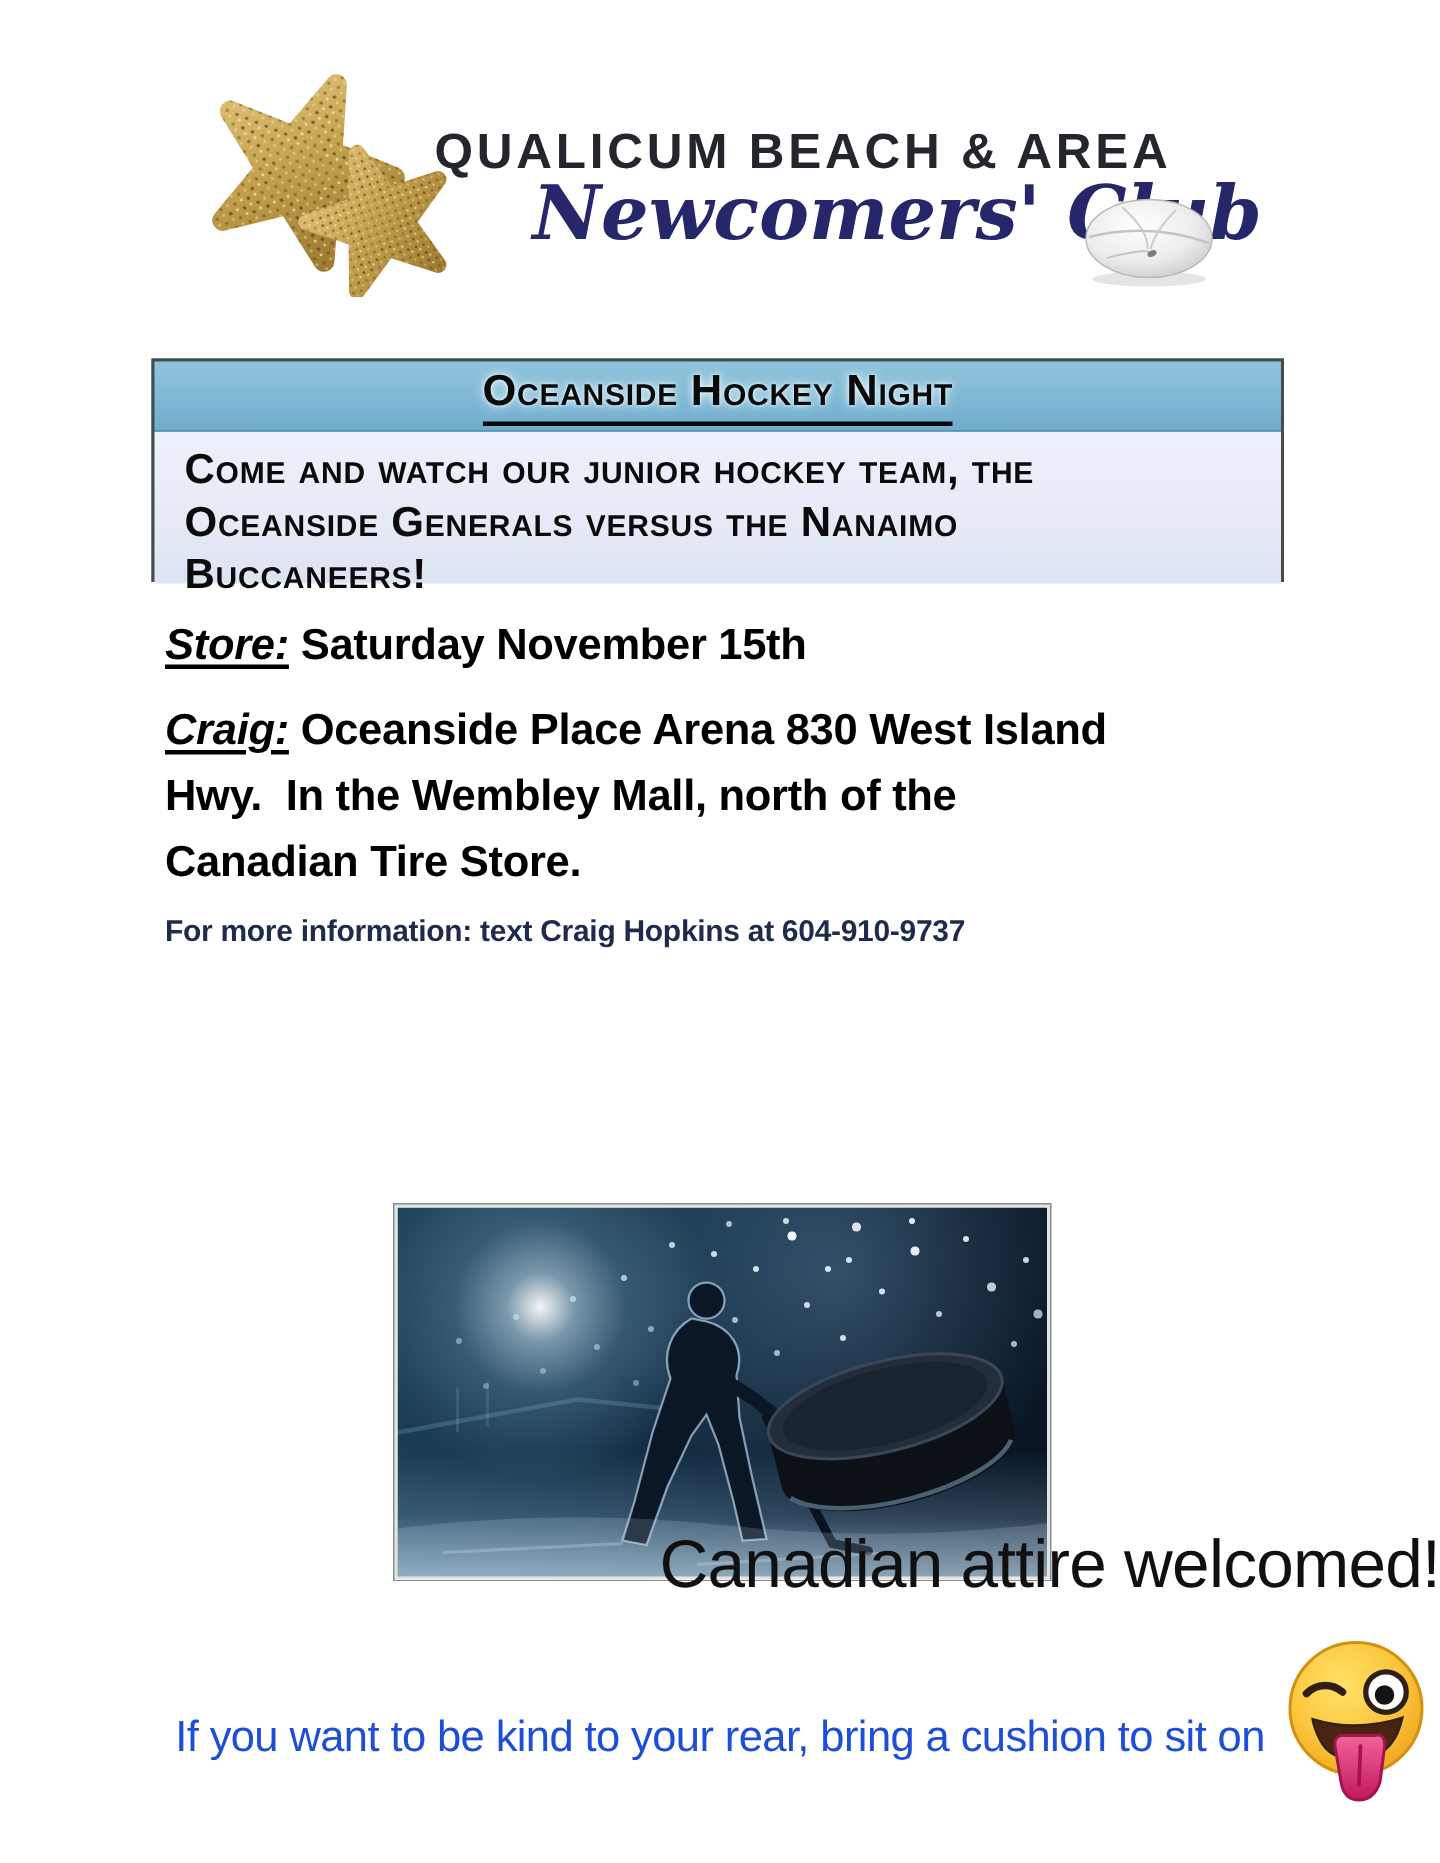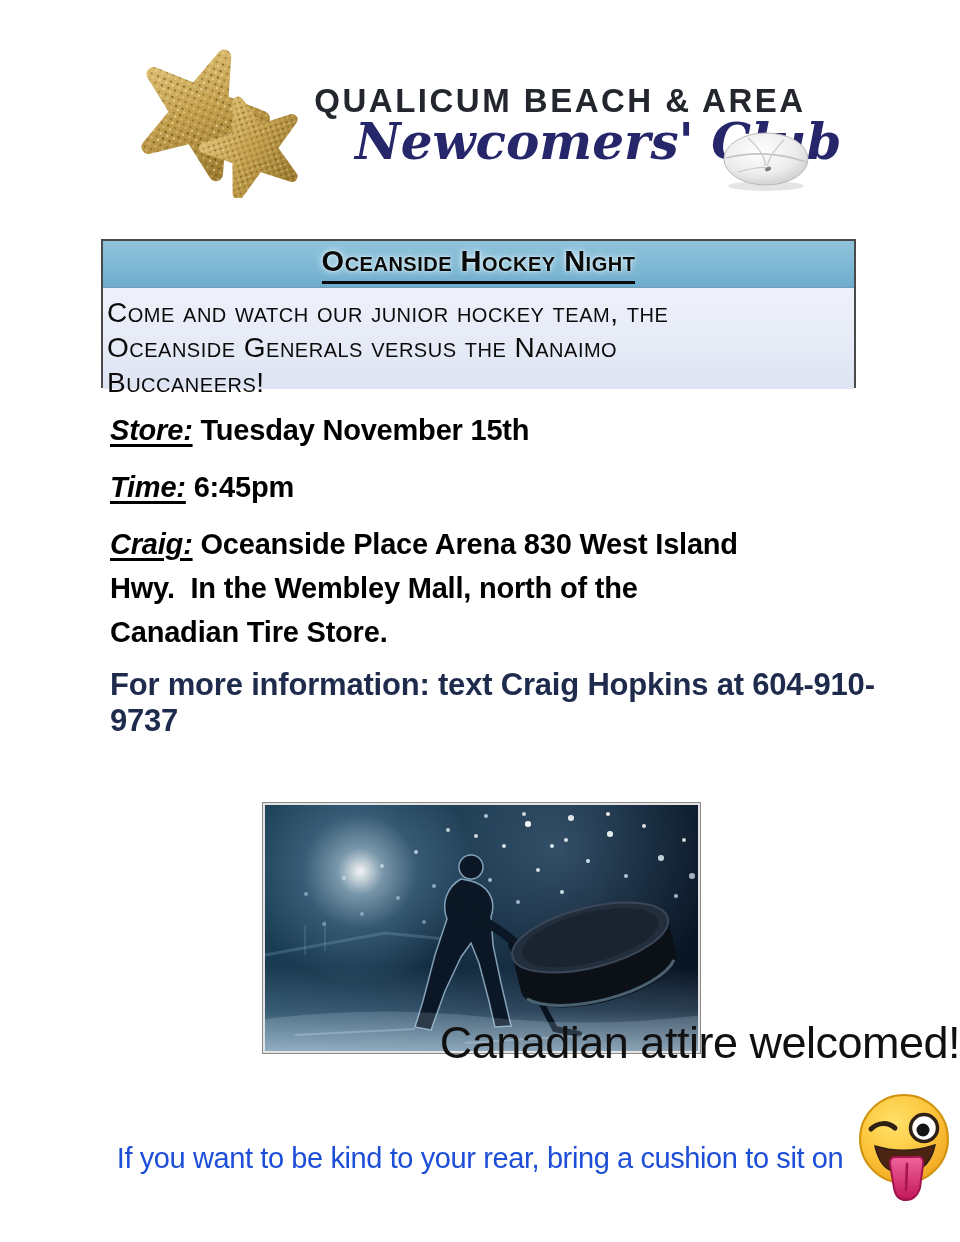--- a/index.html
+++ b/index.html
@@ -4,21 +4,21 @@
 <style>
   html,body{margin:0;padding:0;background:#777;}
   .page{
     position:relative; width:960px; height:1242px; background:#ffffff;
     margin:0 auto; overflow:hidden;
     font-family:"Liberation Sans", sans-serif; color:#000;
   }
   
   .starfish{position:absolute; left:103px; top:48px; width:220px; height:150px;}
   .org-name{
-    position:absolute; left:310px; top:82px; width:500px; text-align:center;
+    position:absolute; left:281px; top:82px; width:500px; text-align:right;
     font-size:33px; font-weight:bold; letter-spacing:2.5px; color:#24262e;
     white-space:nowrap;
   }
   .club-script{
     position:absolute; left:355px; top:112px; width:370px; text-align:center;
     font-family:"DejaVu Serif", serif; font-style:italic; font-weight:bold;
     font-size:50px; color:#26266b; white-space:nowrap;
   }
   .sanddollar{position:absolute; left:720px; top:128px; width:92px; height:66px;}
 
@@ -32,32 +32,32 @@
     background:linear-gradient(180deg,#8fc3db 0%,#79b4d2 70%,#6fabcc 100%);
     border-bottom:1px solid #6e9db8;
   }
   .banner-title{
     display:inline-block; font-size:29px; font-weight:bold; font-variant:small-caps;
     letter-spacing:.5px; color:#0a0a0a; line-height:40px;
     border-bottom:3px solid #0a0a0a;
     text-shadow:0 0 8px rgba(240,252,255,.95),0 0 3px rgba(240,252,255,.9);
   }
   .banner-body{
-    padding:7px 12px 0 4px;
+    padding:7px 12px 0 20px;
     background:linear-gradient(180deg,#eef1fb 0%,#e5eaf6 60%,#dde3f2 100%);
-    font-size:28px; font-weight:normal; font-variant:small-caps; letter-spacing:.5px;
+    font-size:28px; font-weight:bold; font-variant:small-caps; letter-spacing:.5px;
     line-height:35px; color:#0b0b0b; white-space:pre-line; height:94px; box-sizing:content-box;
   }
 
   
   .details{position:absolute; left:110px; top:408px; width:810px;}
   .detail{margin:0 0 13px 0; font-size:29px; font-weight:bold; line-height:44px; letter-spacing:-.2px;}
   .detail .label{font-style:italic; text-decoration:underline; text-decoration-thickness:3px; text-underline-offset:4px;}
   .detail .value{white-space:pre-wrap;}
-  .contact{font-size:31px; font-weight:bold; color:#1f2b4d; letter-spacing:-.2px;}
+  .contact{font-size:20px; font-weight:bold; color:#1f2b4d; letter-spacing:-.2px;}
 
   
   .photo{
     position:absolute; left:263px; top:803px; width:437px; height:250px;
     border:2px solid #e3e3e3; box-shadow:0 0 0 1px #8a8a8a; box-sizing:border-box;
     background:
       radial-gradient(circle at 22% 27%, rgba(255,255,255,.95) 0%, rgba(200,228,245,.55) 6%, rgba(130,175,210,.28) 15%, rgba(0,0,0,0) 30%),
       radial-gradient(circle at 68% 18%, rgba(140,190,225,.28) 0%, rgba(0,0,0,0) 45%),
       linear-gradient(to top, rgba(190,218,238,.65) 0%, rgba(130,170,200,.30) 16%, rgba(0,0,0,0) 34%),
       linear-gradient(115deg, #1d4258 0%, #16344a 35%, #0c1c2e 70%, #081220 100%);
@@ -151,22 +151,21 @@
   <div class="banner">
     <div class="banner-title-strip">
       <span class="banner-title">Oceanside Hockey Night</span>
     </div>
     <div class="banner-body">Come and watch our junior hockey team, the
 Oceanside Generals versus the Nanaimo
 Buccaneers!</div>
   </div>
 
   <div class="details">
-    <p class="detail"><span class="label">Store:</span><span class="value"> Tuesday November 15th</span></p>
-    <p class="detail"><span class="label">Time:</span><span class="value"> 6:45pm</span></p>
+    <p class="detail"><span class="label">Store:</span><span class="value"> Saturday November 15th</span></p>
     <p class="detail"><span class="label">Craig:</span><span class="value"> Oceanside Place Arena 830 West Island
 Hwy.  In the Wembley Mall, north of the
 Canadian Tire Store.</span></p>
     <div class="contact">For more information: text Craig Hopkins at 604-910-9737</div>
   </div>
 
   <div class="photo">
     <div class="spray"></div>
     <svg width="437" height="250" viewBox="0 0 437 250" aria-hidden="true">
 

